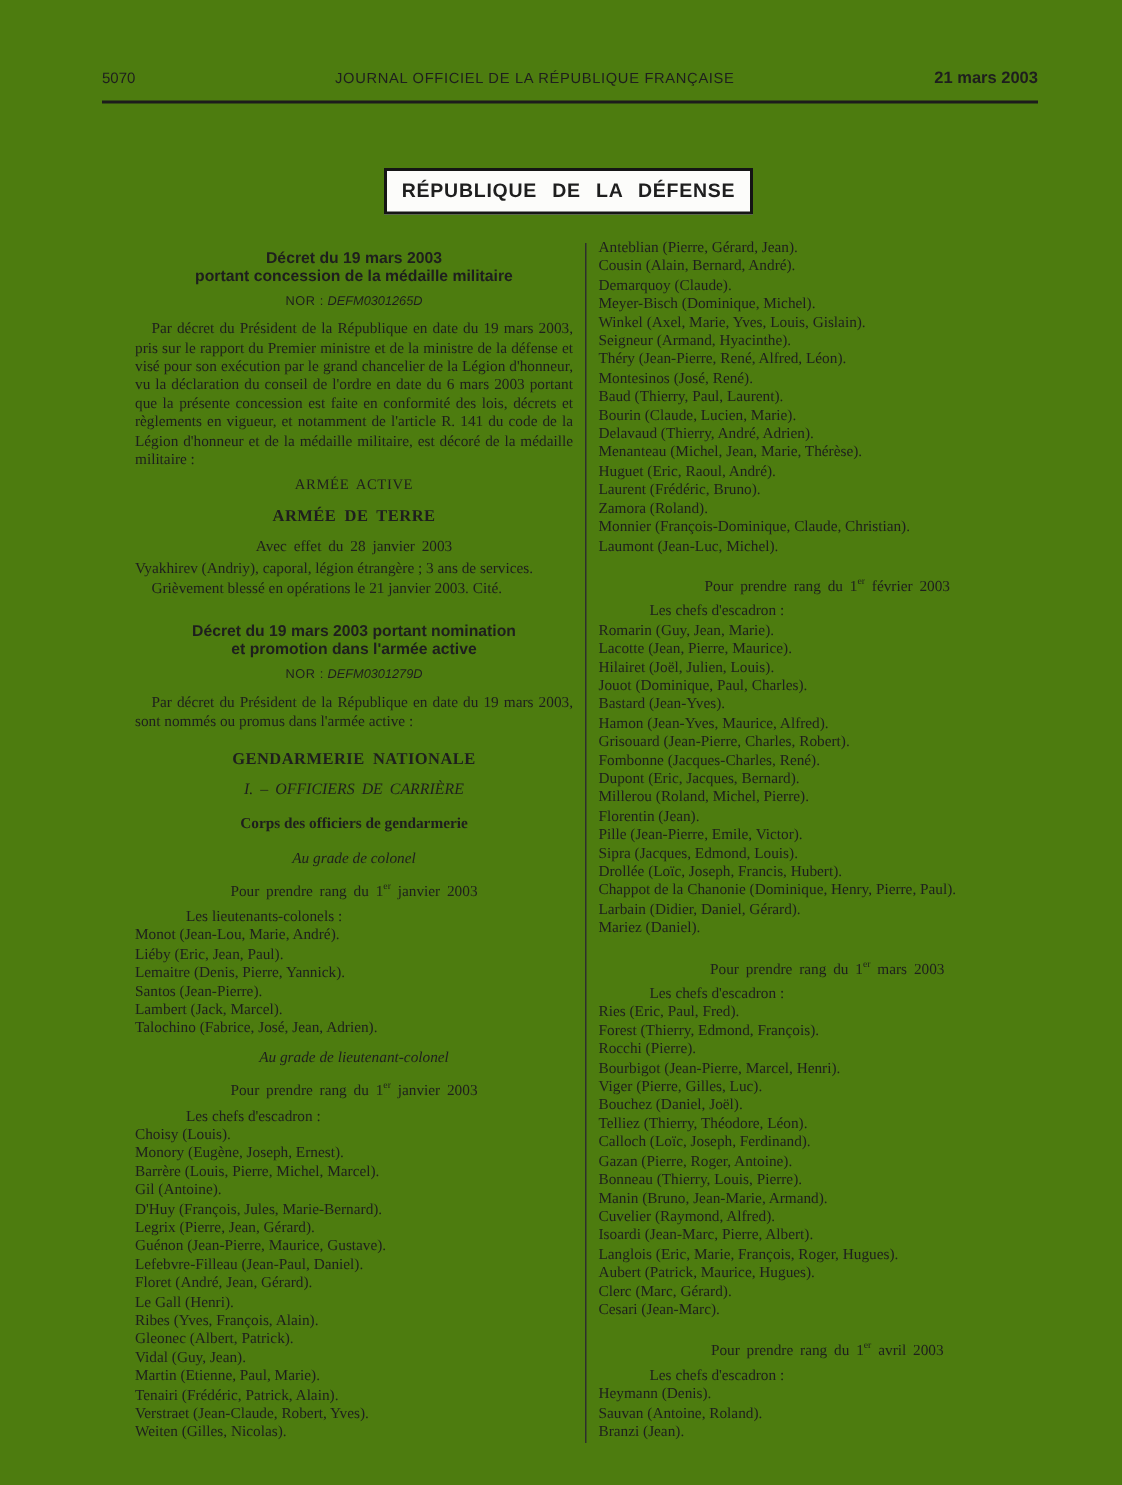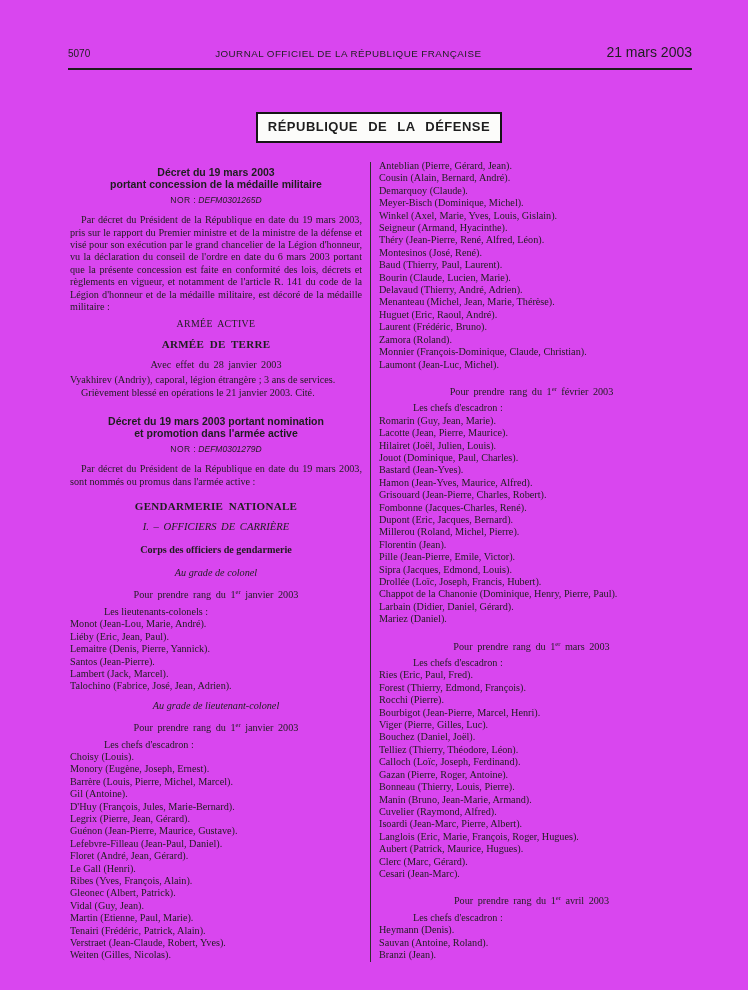--- a/index.html
+++ b/index.html
@@ -1,48 +1,48 @@
 <!DOCTYPE html>
 <html lang="fr"><head>
 <meta charset="utf-8">
 <style>
   html,body{margin:0;padding:0;background:#ffffff;}
   .page{
     position:relative;
     width:748px;height:990px;
     margin:0 auto;
-    background:#d946ef;
+    background:#4d7c0f;
     color:#1e1e1e;
     font-family:"Liberation Serif", serif;
     font-size:10.2px;
     line-height:12.4px;
     overflow:hidden;
   }
   
   .page-header{
     position:absolute;left:68px;top:46px;width:624px;
     display:flex;justify-content:space-between;align-items:baseline;
     border-bottom:2px solid #1c1c1c;padding-bottom:8px;
     font-family:"Liberation Sans", sans-serif;
   }
   .page-number{font-size:10px;}
   .journal-title{font-size:9.8px;letter-spacing:.45px;}
-  .issue-date{font-size:14px;}
+  .issue-date{font-size:11px;font-weight:bold;}
   
   .ministry-banner{
     position:absolute;left:256px;top:112px;width:246px;height:31px;
     border:2px solid #151515;box-sizing:border-box;
     display:flex;align-items:center;justify-content:center;
     font-family:"Liberation Sans", sans-serif;
     font-weight:bold;font-size:13px;letter-spacing:.5px;word-spacing:6px;
     background:#fcfcfa;
   }
   
   .columns{
-    position:absolute;left:70px;top:160px;width:614px;
+    position:absolute;left:90px;top:160px;width:614px;
     display:flex;align-items:flex-start;
   }
   .col-left{width:292px;flex:none;}
   .divider{width:0;border-left:1px solid #2e2e2e;height:800px;margin:2px 8px 0 8px;flex:none;}
   .col-right{flex:1;min-width:0;}
   
   .decree-title{
     margin:7px 0 0;text-align:center;
     font-family:"Liberation Sans", sans-serif;
     font-weight:bold;font-size:10.5px;line-height:11.6px;

